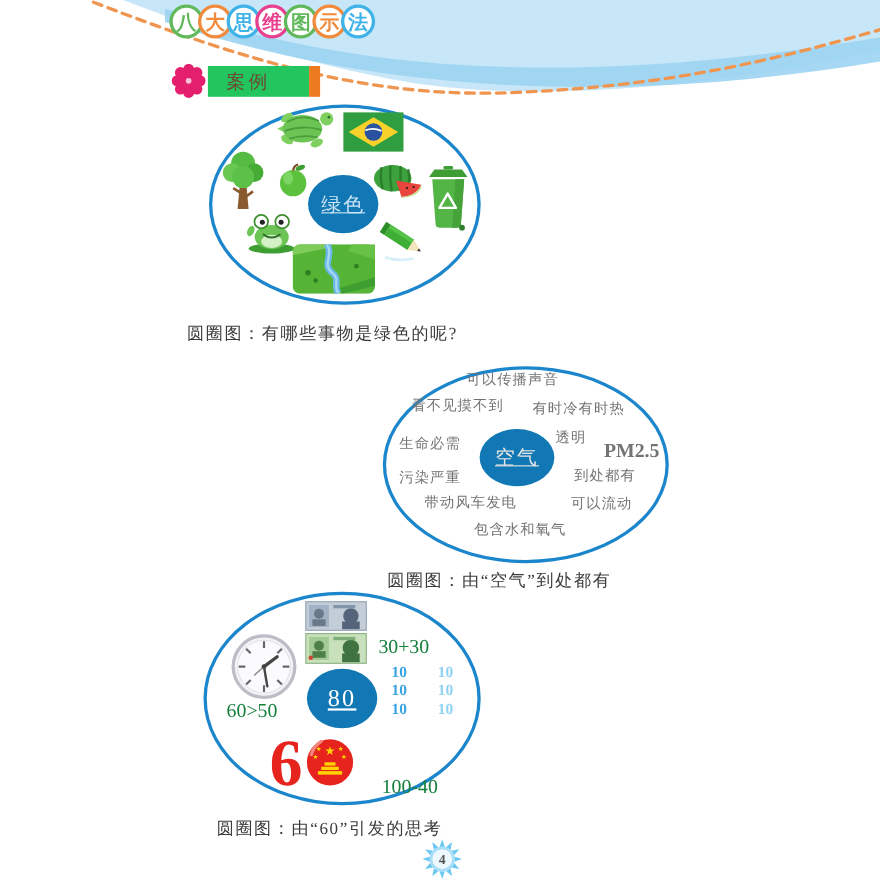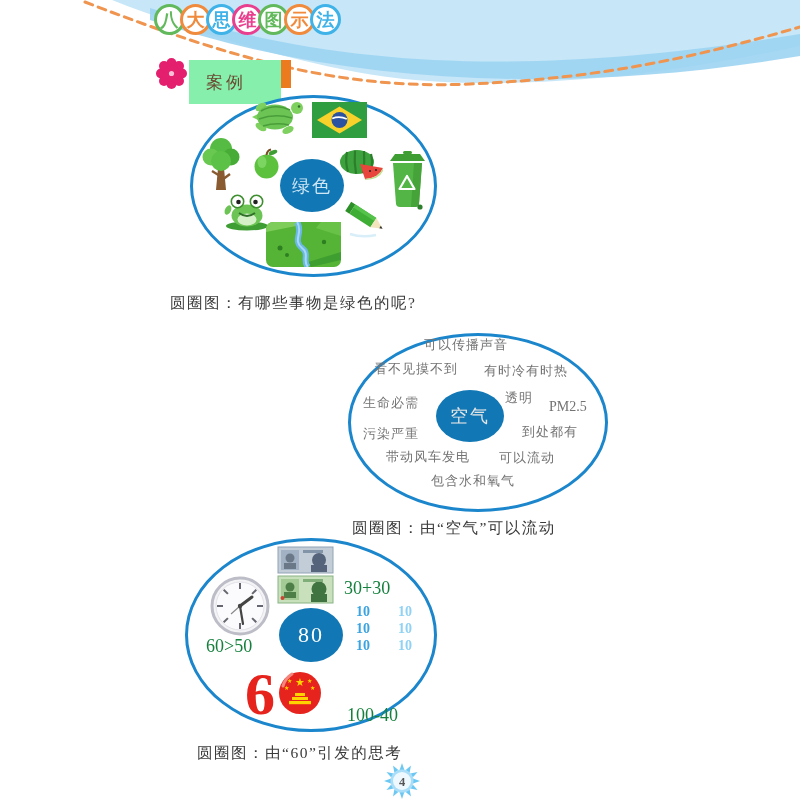--- a/index.html
+++ b/index.html
@@ -19,36 +19,36 @@
     background:#ffffff; border:3px solid; display:flex; align-items:center; justify-content:center;
     font-size:18px; font-weight:bold; line-height:1;
   }
   .tb-green  { border-color:#62b95c; color:#62b95c; }
   .tb-orange { border-color:#f08a3c; color:#f08a3c; }
   .tb-blue   { border-color:#3fb2e8; color:#3fb2e8; }
   .tb-pink   { border-color:#e83f8e; color:#e83f8e; }
 
   .case-flower { left:156px; top:58px; width:31px; height:31px; }
   .case-bar {
-    left:189px; top:60px; width:92px; height:44px; background:#86efac;
+    left:189px; top:60px; width:92px; height:28px; background:#22c55e;
     display:flex; align-items:center; padding-left:17px;
     font-size:17px; color:#6b4a32; letter-spacing:3px;
   }
   .case-bar-accent { left:281px; top:60px; width:10px; height:28px; background:#ec7a1f; }
 
   
   .cmap { border:3px solid #1b86cc; border-radius:50%; background:#ffffff; }
   .cmap1 { left:190px; top:95px;  width:247px; height:182px; }
   .cmap2 { left:348px; top:333px; width:260px; height:179px; }
   .cmap3 { left:185px; top:538px; width:252px; height:194px; }
 
   .center-node {
     background:#1178b5; border-radius:50%;
     display:flex; align-items:center; justify-content:center;
-    color:#cfe6f6; letter-spacing:2px;
+    color:#cfe6f6; letter-spacing:2px;text-decoration:underline;
   }
   .cn1 { left:280px; top:159px; width:64px; height:53px; font-size:18px; }
   .cn2 { left:436px; top:390px; width:68px; height:52px; font-size:18px; color:#e5e5e5; }
   .cn3 { left:279px; top:608px; width:64px; height:54px; font-size:22px; color:#ffffff;
          font-family:"Liberation Serif", serif; }
 
   .caption {
     font-family:"Liberation Serif", serif; font-size:15.5px; color:#3b3b3b;
     letter-spacing:1.5px; white-space:nowrap;
   }
@@ -56,25 +56,25 @@
   .cap2 { left:352px; top:518px; }
   .cap3 { left:197px; top:743px; }
 
   
   .air-term { font-size:13px; color:#737373; letter-spacing:1px; white-space:nowrap; }
   .at0 { left:424px; top:336px; }
   .at1 { left:374px; top:360px; }
   .at2 { left:484px; top:362px; }
   .at3 { left:363px; top:394px; }
   .at4 { left:505px; top:389px; }
-  .at5 { left:549px; top:399px; font-family:"Liberation Serif", serif; font-size:14px; letter-spacing:0; }
+  .at5 { left:549px; top:399px; font-family:"Liberation Serif", serif; font-size:18px; letter-spacing:0;font-weight:bold; }
   .at6 { left:363px; top:425px; }
   .at7 { left:522px; top:423px; }
   .at8 { left:386px; top:448px; }
-  .at9 { left:499px; top:449px; }
+  .at9 { left:519px; top:449px; }
   .at10 { left:431px; top:472px;text-align:right; }
 
   
   .num { font-family:"Liberation Serif", serif; font-size:18px; color:#15803d; white-space:nowrap; }
   .num-sum { left:344px; top:578px; }
   .num-cmp { left:206px; top:636px; }
   .num-sub { left:347px; top:676px;margin-top:29px; }
   .ten { font-family:"Liberation Serif", serif; font-size:14px; font-weight:bold; white-space:nowrap; }
   .ten-dark { color:#3aa4e2; }
   .ten-light { color:#8fd2f4; }
@@ -235,21 +235,21 @@
   <span class="abs air-term at3">生命必需</span>
   <span class="abs air-term at4">透明</span>
   <span class="abs air-term at5">PM2.5</span>
   <span class="abs air-term at6">污染严重</span>
   <span class="abs air-term at7">到处都有</span>
   <span class="abs air-term at8">带动风车发电</span>
   <span class="abs air-term at9">可以流动</span>
   <span class="abs air-term at10">包含水和氧气</span>
 
   <div class="abs center-node cn2">空气</div>
-  <div class="abs caption cap2">圆圈图：由“空气”可以流动</div>
+  <div class="abs caption cap2">圆圈图：由“空气”到处都有</div>
 
   <div class="abs cmap cmap3"></div>
 
   <svg class="abs ic-notes" viewBox="0 0 57 58">
     <rect x="1" y="1" width="55" height="26" fill="#c3cdd8" stroke="#92a2b4" stroke-width="1"></rect>
     <rect x="4" y="4" width="18" height="20" fill="#a2b2c4"></rect>
     <circle cx="13" cy="12" r="4.5" fill="#6a7888"></circle>
     <rect x="7" y="17" width="12" height="6" fill="#6a7888"></rect>
     <circle cx="42" cy="14" r="7" fill="#55647a"></circle>
     <rect x="34" y="19" width="16" height="7" fill="#55647a"></rect>

